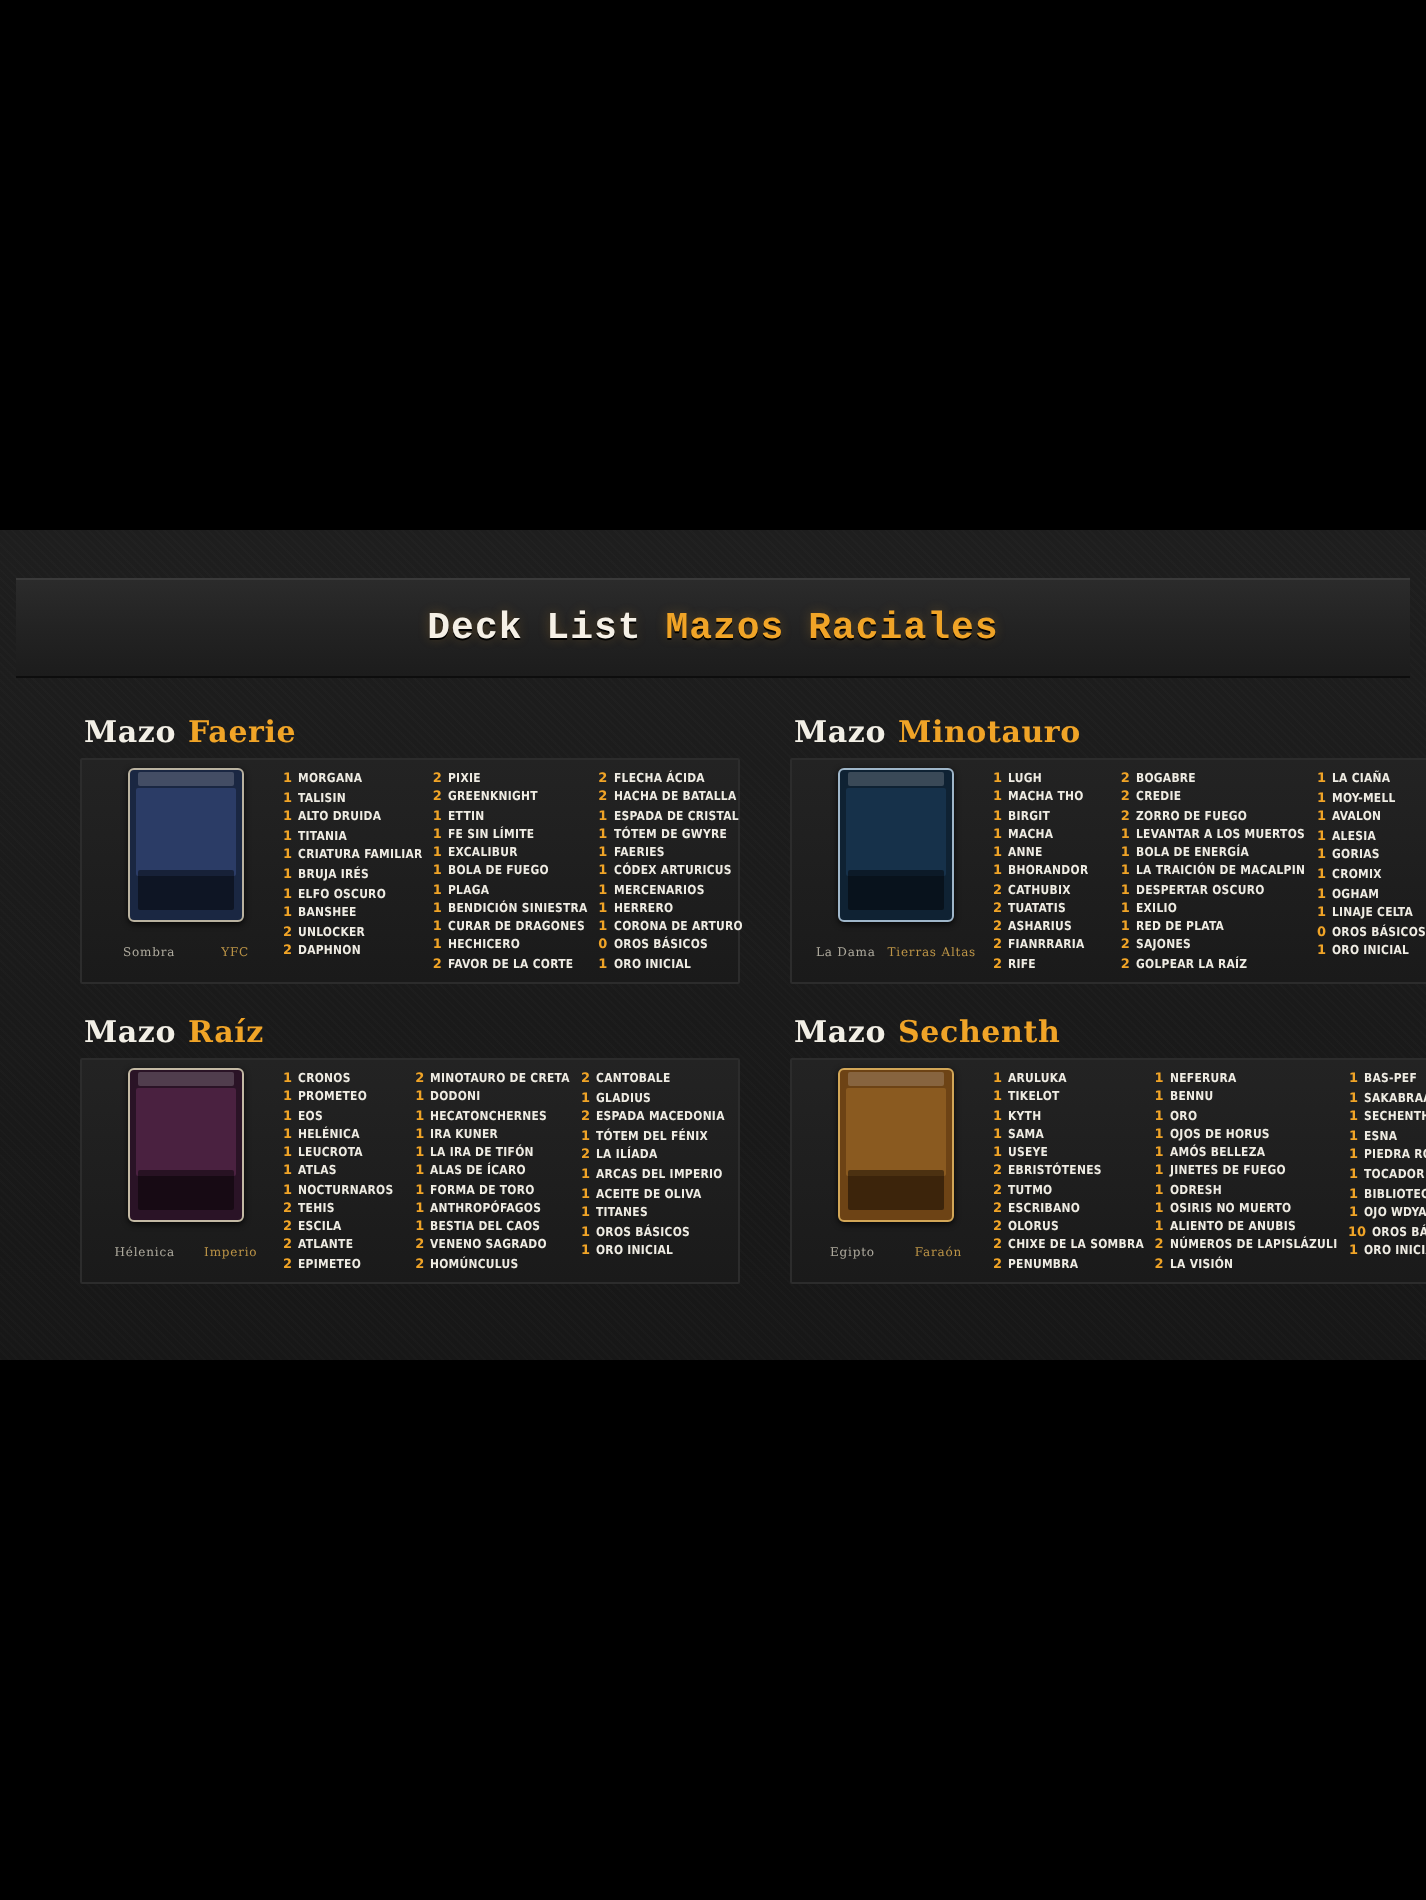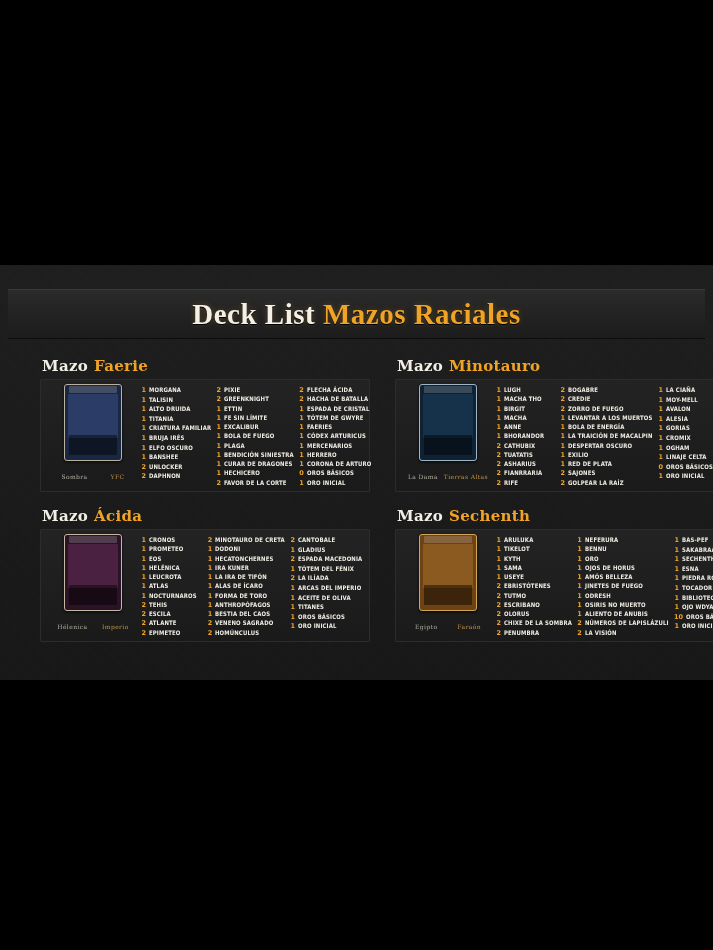--- a/index.html
+++ b/index.html
@@ -36,23 +36,23 @@
     width: 697px;
     height: 48px;
     background: linear-gradient(180deg, #2b2b2b 0%, #222222 55%, #1c1c1c 100%);
     border-top: 1px solid #3a3a3a;
     border-bottom: 1px solid #0d0d0d;
     display: flex;
     align-items: center;
     justify-content: center;
   }
   .title-band .title {
-    font-family: Liberation Serif, serif;
+    font-family: Liberation Mono, monospace;
     font-weight: bold;
-    font-size: 29px;
+    font-size: 19px;
     letter-spacing: 0.5px;
     color: #f0a427;
     text-shadow: 0 1px 0 #000, 0 0 6px rgba(240,164,39,0.25);
     white-space: nowrap;
   }
   .title-band .title .word-deck { color: #f5f0e6; }
 
   .panel {
     position: absolute;
     width: 330px;
@@ -504,21 +504,21 @@
                 <span class="nm2">Oro Inicial</span>
               </div>
             </div>
           </div>
       </div>
     </div>
 
     <div class="panel" id="panel-2" style="left:14px; top:240px;">
       <div class="panel-head">
         <span class="mazo">Mazo</span>
-        <span class="race">Ácida</span>
+        <span class="race">Raíz</span>
       </div>
       <div class="panel-body">
         <div class="card-col">
           <div class="card-thumb" style="background: rgb(42, 19, 38); border-color: rgb(195, 185, 164);">
             <div class="nm"></div>
             <div class="art" style="background: rgb(74, 33, 64);"></div>
             <div class="txt"></div>
           </div>
           <div class="logos">
             <div class="logo">Hélenica</div>

